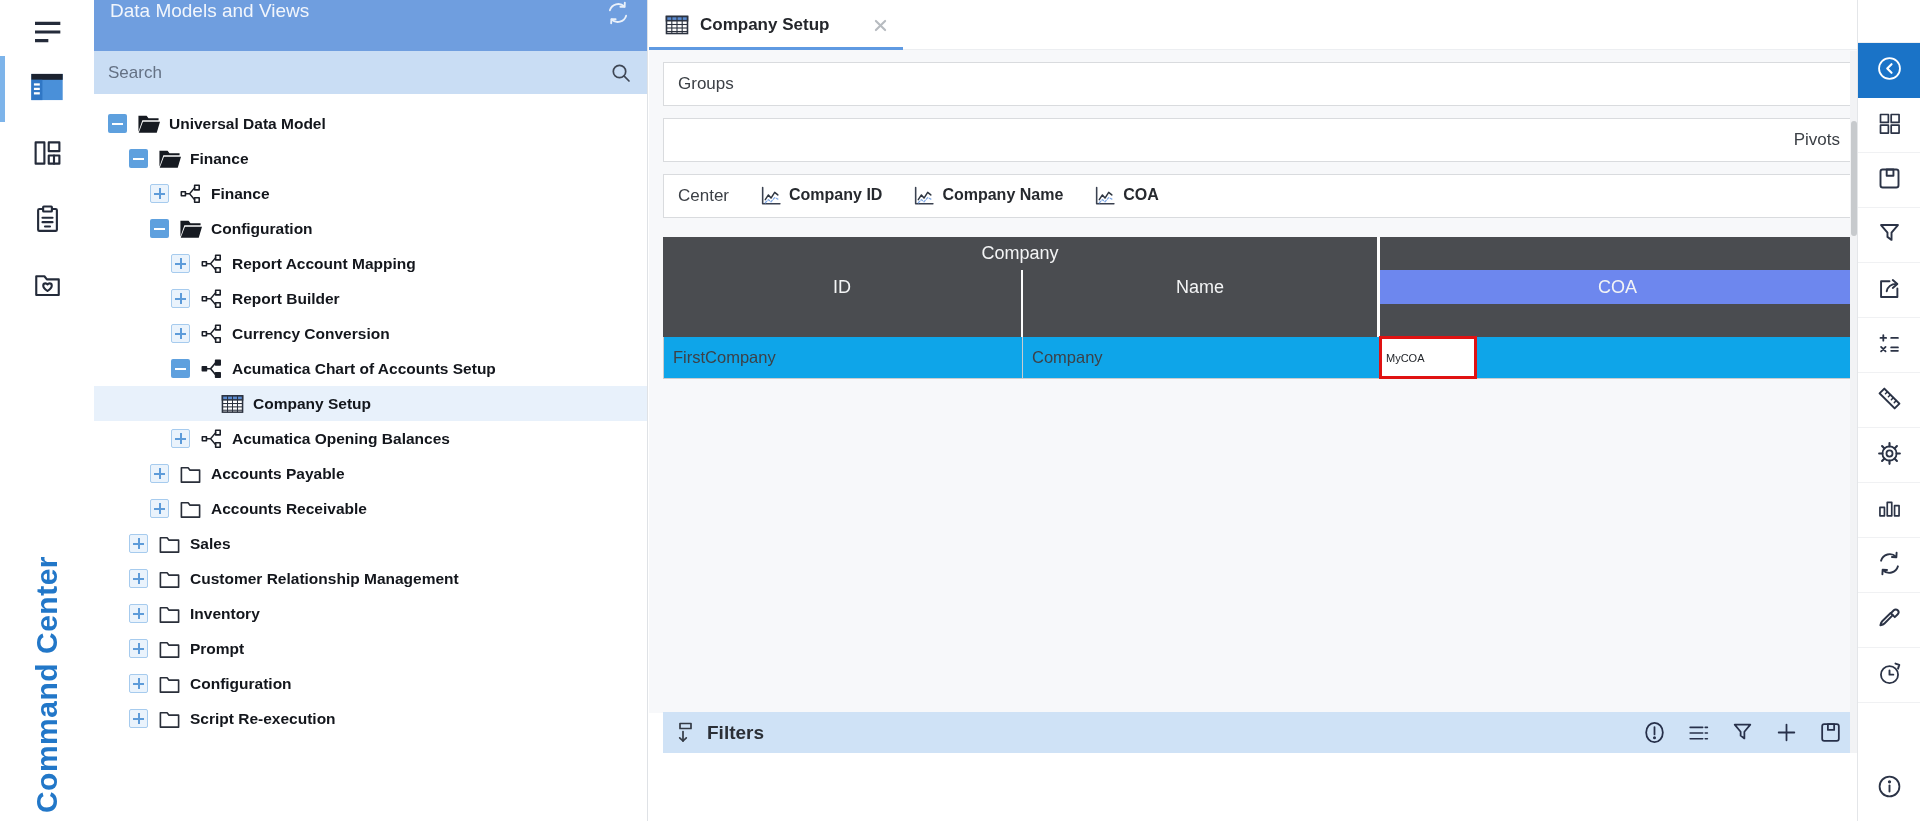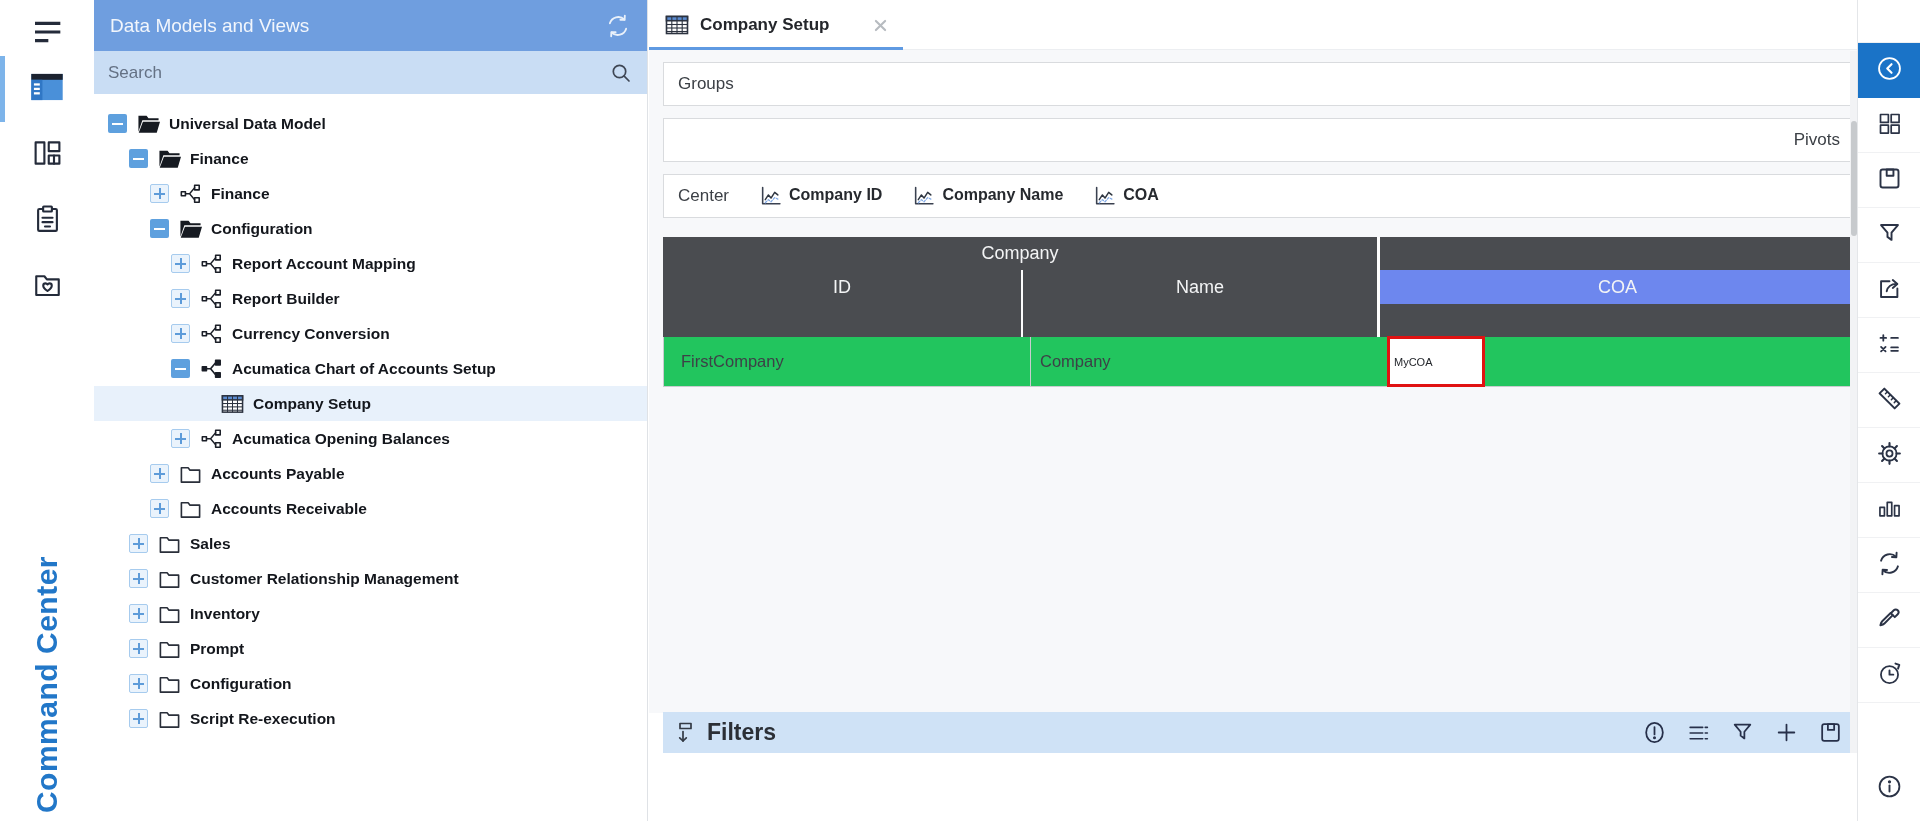--- a/index.html
+++ b/index.html
@@ -11,21 +11,21 @@
   .left-rail { position:absolute; left:0; top:0; width:94px; height:821px; background:#fff; }
   .rail-item { position:relative; width:94px; height:66px; display:flex; align-items:center; justify-content:center; color:#242b3a; cursor:pointer; }
   .rail-item svg { width:34px; height:32px; }
   .rail-item.small svg { width:33px; height:30px; }
   .rail-item.active::before { content:""; position:absolute; left:0; top:0; bottom:0; width:5px; background:#7db4ea; }
   .hamburger { margin-top:12px; height:44px; }
   .command-center { position:absolute; bottom:8px; left:50%; transform:translateX(-50%) rotate(180deg); writing-mode:vertical-rl; font-size:30px; font-weight:700; color:#2277c8; letter-spacing:.5px; white-space:nowrap; }
 
   
   .tree-panel { position:absolute; left:94px; top:0; width:554px; height:821px; background:#fff; border-right:1px solid #dfe2e6; }
-  .tree-header { height:51px; background:#6f9edf; color:#f2f6fc; display:flex; align-items:center; padding:0 16px; }
+  .tree-header { height:51px; background:#6f9edf; color:#f2f6fc; display:flex; align-items:flex-start; padding:0 16px; }
   .tree-title { font-size:19px; font-weight:500; flex:1; }
   .tree-refresh { width:26px; height:26px; color:#eaf1fa; cursor:pointer; }
   .tree-refresh svg { width:26px; height:26px; }
   .tree-search { height:43px; background:#c9ddf4; display:flex; align-items:center; padding:0 14px; }
   .tree-search input { flex:1; background:transparent; border:none; outline:none; font-size:17px; color:#4d5a6d; font-family:inherit; }
   .tree-search input::placeholder { color:#6471844; color:#647184; }
   .search-icon { width:24px; height:24px; color:#3e4654; }
   .search-icon svg { width:24px; height:24px; }
   .tree { padding-top:12px; }
   .tree-row { height:35px; display:flex; align-items:center; cursor:pointer; }
@@ -67,30 +67,30 @@
   .hc { background:#4a4c50; color:#f3f4f5; font-size:18px; font-weight:400; display:flex; align-items:center; justify-content:center; }
   .wgap { background:#fdfdfd; }
   .g-company { grid-column:1 / span 3; grid-row:1; }
   .r1gap { grid-column:4; grid-row:1; } .r1coa { grid-column:5; grid-row:1; }
   .h-id { grid-column:1; grid-row:2; } .s1 { grid-column:2; grid-row:2; }
   .h-name { grid-column:3; grid-row:2; } .r2gap { grid-column:4; grid-row:2; }
   .h-coa { grid-column:5; grid-row:2; background:#6d87ee; }
   .h3c1 { grid-column:1; grid-row:3; } .s2 { grid-column:2; grid-row:3; }
   .h3c2 { grid-column:3; grid-row:3; } .r3gap { grid-column:4; grid-row:3; }
   .h3c3 { grid-column:5; grid-row:3; }
-  .trow { display:flex; height:50px; background:#22c55e; border:1px solid #c9cccf; border-top:none;padding-left:8px; }
+  .trow { display:flex; height:42px; background:#0ea5e9; border:1px solid #c9cccf; border-top:none; }
   .tcell { display:flex; align-items:center; padding:0 9px; font-size:16.5px; color:#3d4147; border-right:1px solid #c9cccf; }
   .tcell.c-id { width:359px; } .tcell.c-name { width:357px; } .tcell.c-coa { flex:1; border-right:none; position:relative; padding:0; }
   .hl-box { position:absolute; left:-1px; top:-1px; bottom:-1px; width:98px; border:3px solid #e01212; background:#fff; display:flex; align-items:center; padding-left:4px; font-size:11px; color:#23262b; }
 
   
   .filters-bar { position:absolute; left:14px; right:2px; top:712px; height:41px; background:#cfe2f6; display:flex; align-items:center; padding:0 12px; }
   .filters-icon { width:24px; height:25px; color:#333a45; margin-right:8px; }
   .filters-icon svg { width:24px; height:25px; }
-  .filters-label { font-size:23px; font-weight:700; color:#2b2f36; flex:1; }
+  .filters-label { font-size:19px; font-weight:700; color:#2b2f36; flex:1; }
   .fbar-btn { width:25px; height:25px; color:#27304a; margin-left:19px; cursor:pointer; }
   .fbar-btn svg { width:25px; height:25px; }
 
   .vscroll-track { position:absolute; right:0; top:51px; width:7px; height:702px; background:#f2f3f5; }
   .vscroll-thumb { position:absolute; right:0.5px; top:70px; width:6px; height:115px; background:#c7cacd; border-radius:3px; }
 
   
   .right-rail { position:absolute; right:0; top:0; width:63px; height:821px; background:#fff; border-left:1px solid #e4e6e9; }
   .rail-top-spacer { height:43px; border-bottom:1px solid #eef0f2; }
   .rrail-cell { height:55px; display:flex; align-items:center; justify-content:center; color:#2b3346; border-bottom:1px solid #f0f1f3; cursor:pointer; }

